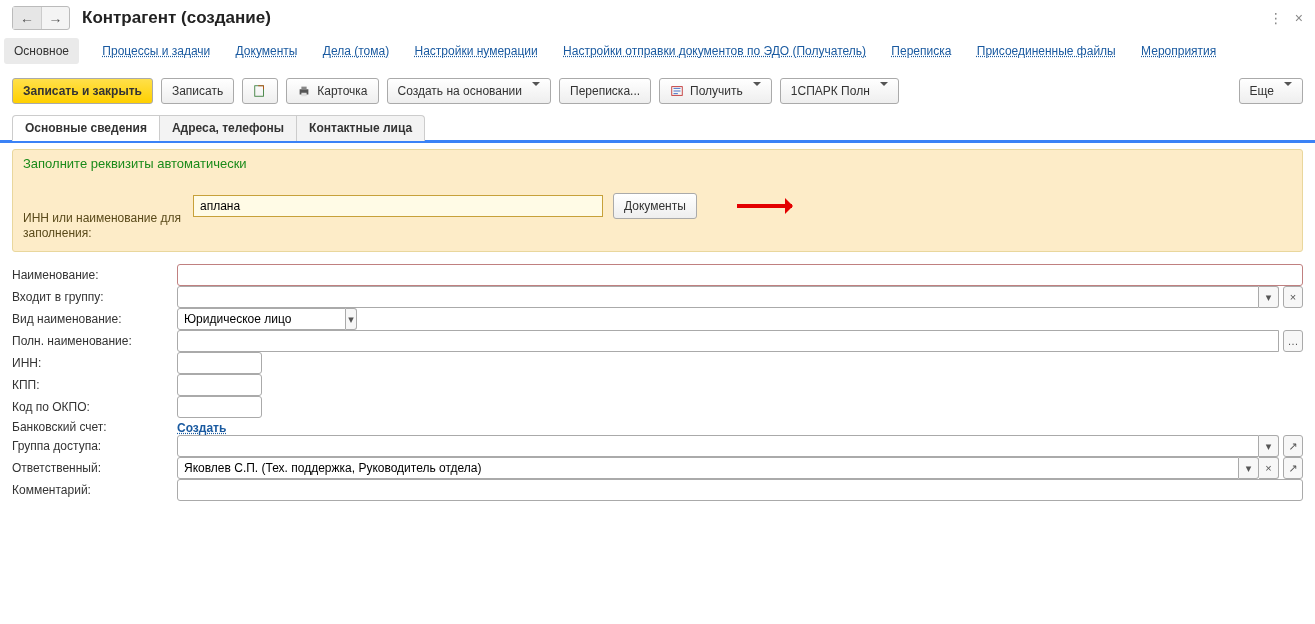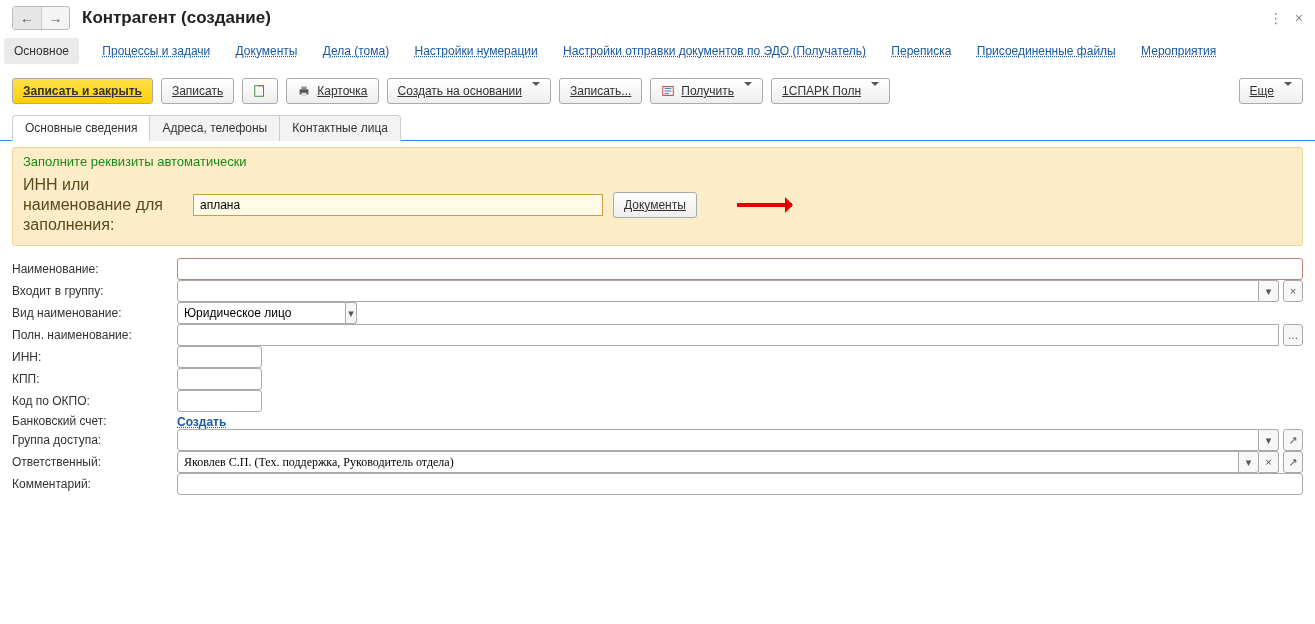--- a/index.html
+++ b/index.html
@@ -79,37 +79,37 @@
     border: 1px solid #aaa;
     border-radius: 3px;
     background: linear-gradient(#fff,#eee);
     padding: 0 10px;
     font-size: 12px;
     cursor: pointer;
     display: inline-flex;
     align-items: center;
     gap: 6px;
     color: #333;
-    text-decoration: underline;
   }
   .btn.primary {
     background: linear-gradient(#ffe04a,#ffd000);
     border-color: #aaa;
     font-weight: bold;
   }
   .btn .drop::after { content: ""; border: 4px solid transparent; border-top-color: #555; margin-left: 4px; position: relative; top: 2px;}
   .icon-sq {
     width: 14px; height: 14px; display: inline-block;
   }
   .toolbar-spacer { flex: 1; }
 
   .tabs {
     display: flex;
     padding: 0 12px;
-    border-bottom: 1px solid #3b82f6;
+    border-bottom: 3px solid #3b82f6;
+    font-weight: bold;
   }
   .tab {
     border: 1px solid #ccc;
     border-bottom: none;
     padding: 5px 12px;
     margin-right: 0;
     background: #f3f3f3;
     cursor: pointer;
     position: relative;
     top: 1px;
@@ -122,32 +122,33 @@
   .panel-auto {
     margin: 6px 12px 8px;
     background: #fdecc8;
     border: 1px solid #e9d79d;
     border-radius: 3px;
     padding: 6px 10px 10px;
   }
   .panel-auto .panel-title {
     color: #1a8a1a;
     font-size: 13px;
-    margin-bottom: 6px;
+    margin-bottom: 0;
   }
   .panel-auto .row {
     display: flex;
     align-items: center;
     gap: 10px;
   }
   .panel-auto .lbl {
     width: 160px;
-    font-size: 16px;
+    font-size: 12px;
     color: #5a4a1a;
     line-height: 1.25;
+    margin-top: 40px;
   }
   .panel-auto input[type=text] {
     width: 410px;
     height: 22px;
     border: 1px solid #c7a13a;
     background: #fffbe6;
     padding: 0 6px;
     font-size: 12px;
     font-family: Arial, sans-serif;
   }
@@ -192,21 +193,21 @@
     border-radius: 0 3px 3px 0;
     background: #f7f7f7;
     display: flex;
     align-items: center;
     justify-content: center;
     font-size: 11px;
     cursor: pointer;
     color: #555;
   }
   .input-with-drop { display: flex; flex: 1; }
-  .input-with-drop .input { flex: 1; border-top-right-radius:0; border-bottom-right-radius:0;font-family:Liberation Serif, serif;}
+  .input-with-drop .input { flex: 1; border-top-right-radius:0; border-bottom-right-radius:0;}
   .select-wrap {
     display: inline-flex;
     width: 180px;
   }
   .select-wrap .input { flex: 1; border-top-right-radius:0; border-bottom-right-radius:0;}
   .linkblue { color: #1a5aa0; text-decoration: underline dotted; cursor: pointer; padding-top: 3px; display: inline-block; font-weight: bold;}
   .arrow-annot {
     position: relative;
     width: 70px;
     height: 14px;
@@ -266,21 +267,21 @@
         <rect x="3" y="6" width="10" height="6" fill="#555"></rect>
         <rect x="5" y="3" width="6" height="3" fill="#888"></rect>
         <rect x="5" y="10" width="6" height="4" fill="#ddd"></rect>
       </svg>
     <span>Карточка</span>
   </button>
   <button class="btn">
     <span>Создать на основании</span>
       <span class="drop"></span>
   </button>
-  <button class="btn">Записать...</button>
+  <button class="btn">Переписка...</button>
   <button class="btn">
     <svg class="icon-sq" viewBox="0 0 16 16">
         <rect x="2" y="3" width="12" height="10" fill="none" stroke="#c03030" stroke-width="1"></rect>
         <path d="M4 5 h8 M4 8 h8 M4 11 h5" stroke="#3060c0" stroke-width="1"></path>
       </svg>
     <span>Получить</span>
       <span class="drop"></span>
   </button>
   <button class="btn">
     <span>1СПАРК Полн</span>

